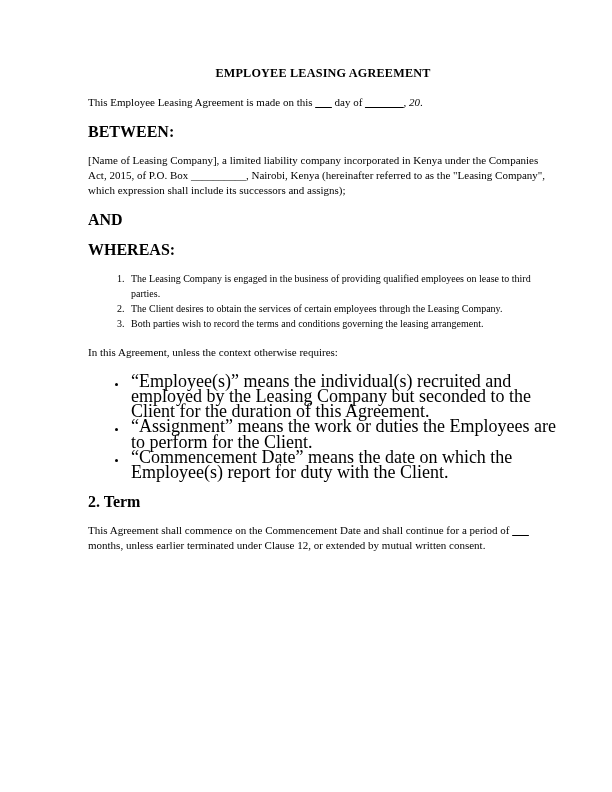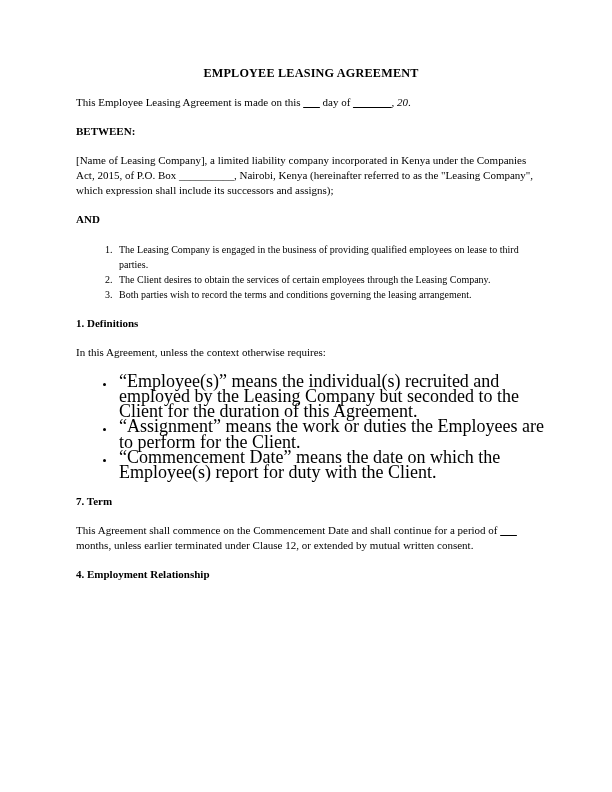--- a/index.html
+++ b/index.html
@@ -12,40 +12,40 @@
     width: 612px;
     height: 792px;
     background: #ffffff;
     overflow: hidden;
     font-family: "Liberation Serif", "DejaVu Serif", serif;
     color: #000000;
     -webkit-font-smoothing: antialiased;
   }
   .content {
     position: absolute;
-    left: 76px;
+    left: 88px;
     top: 66px;
     width: 470px;
   }
   .doc-title {
     font-size: 12.2px;
     font-weight: bold;
     text-align: center;
     letter-spacing: 0.2px;
     line-height: 15px;
     margin: 0 0 14px 0;
   }
   .para {
     font-size: 11px;
     line-height: 15.1px;
     margin: 0 0 14px 0;
     text-align: left;
   }
   .heading {
-    font-size: 11px;
+    font-size: 16px;
     font-weight: bold;
     line-height: 15.1px;
     margin: 14px 0 14px 0;
   }
   .heading.sect {
     margin-top: 2px;
   }
   .blank {
     text-decoration: underline;
     letter-spacing: 0px;
@@ -88,39 +88,38 @@
 
     <p class="para"><span>This Employee Leasing Agreement is made on this </span><span class="blank">___</span><span> day of </span><span class="blank">_______</span><span>, </span><span class="ital">20</span><span>.</span></p>
 
     <div class="heading">BETWEEN:</div>
 
     <p class="para">[Name of Leasing Company], a limited liability company incorporated in Kenya under the Companies Act, 2015, of P.O. Box __________, Nairobi, Kenya (hereinafter referred to as the "Leasing Company", which expression shall include its successors and assigns);</p>
 
     <div class="heading">AND</div>
 
 
+    <div class="heading">WHEREAS:</div>
 
     <ol class="numlist">
       <li>The Leasing Company is engaged in the business of providing qualified employees on lease to third parties.</li>
       <li>The Client desires to obtain the services of certain employees through the Leasing Company.</li>
       <li>Both parties wish to record the terms and conditions governing the leasing arrangement.</li>
     </ol>
 
-    <div class="heading sect">1. Definitions</div>
 
     <p class="para">In this Agreement, unless the context otherwise requires:</p>
 
     <ul class="bullist">
       <li>“Employee(s)” means the individual(s) recruited and employed by the Leasing Company but seconded to the Client for the duration of this Agreement.</li>
       <li>“Assignment” means the work or duties the Employees are to perform for the Client.</li>
       <li>“Commencement Date” means the date on which the Employee(s) report for duty with the Client.</li>
     </ul>
 
 
 
-    <div class="heading sect">7. Term</div>
+    <div class="heading sect">2. Term</div>
 
     <p class="para"><span>This Agreement shall commence on the Commencement Date and shall continue for a period of </span><span class="blank">___</span><span> months, unless earlier terminated under Clause 12, or extended by mutual written consent.</span></p>
 
-    <div class="heading sect">4. Employment Relationship</div>
 
   </div>
 </div>
 
 </body></html>

